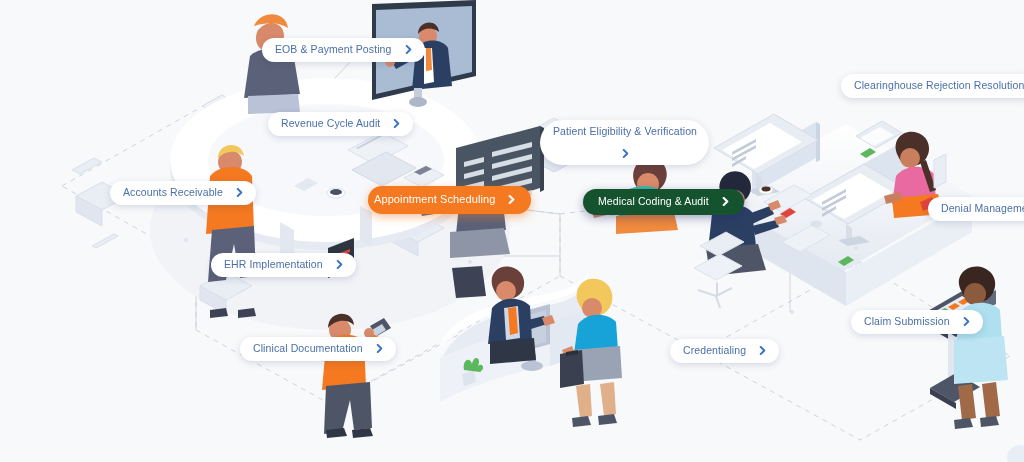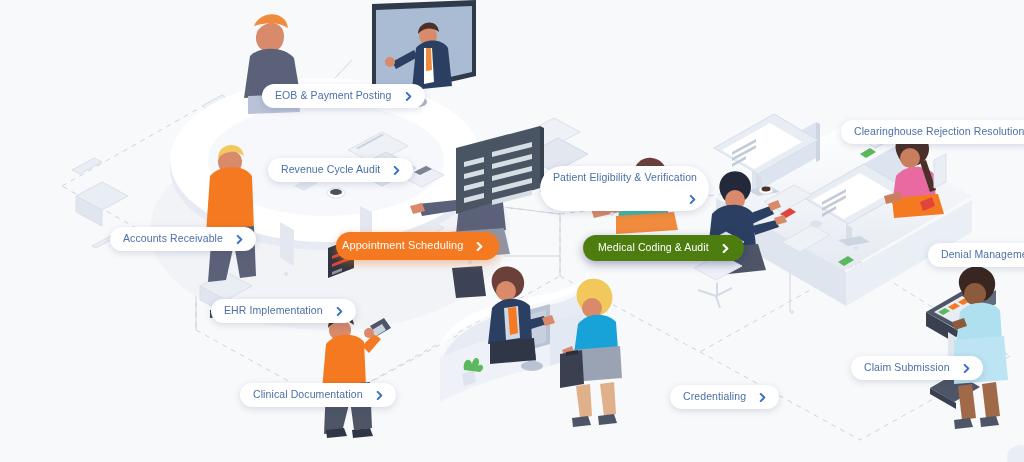--- a/index.html
+++ b/index.html
@@ -11,53 +11,52 @@
     position:relative;
   }
   #stage{position:absolute;inset:0;width:1024px;height:462px;overflow:hidden;background:#f8f9fa;}
 
   
   #art{position:absolute;left:0;top:0;width:1024px;height:462px;}
 
   
   .pill{
     position:absolute;
-    display:inline-flex;align-items:flex-end;gap:12px;
+    display:inline-flex;align-items:center;gap:12px;
     background:#ffffff;
     border-radius:999px;
     padding:6px 12px 7px 13px;
     box-shadow:0 2px 7px rgba(40,60,110,.17);
     white-space:nowrap;
     cursor:pointer;
     z-index:40;
-    margin-top:46px;
   }
   .pill .lbl{
     font-size:10.5px;
     line-height:11px;
     color:#4a6fa9;
     letter-spacing:.1px;
   }
   .pill .chev{
     width:9px;height:9px;flex:0 0 auto;display:block;
   }
   .pill .chev svg{display:block;}
   .pill.accent{background:#f47920;box-shadow:0 3px 10px rgba(240,120,30,.45);padding:8px 15px 9px 16px;}
   .pill.accent .lbl{color:#ffffff;font-size:11px;}
-  .pill.dark{background:#4d7c0f;box-shadow:0 3px 10px rgba(35,40,110,.4);padding:7px 14px 8px 15px;}
+  .pill.dark{background:#14532d;box-shadow:0 3px 10px rgba(35,40,110,.4);padding:7px 14px 8px 15px;}
   .pill.dark .lbl{color:#ffffff;font-size:10.5px;}
 
   
   #pill-eob{left:262px;top:38px;}
   #pill-reporting{left:477px;top:66px;}
   #pill-clearinghouse{left:841px;top:74px;}
   #pill-revenue{left:268px;top:112px;}
   #pill-eligibility{left:540px;top:120px;flex-direction:column;}
   #pill-accounts{left:110px;top:181px;}
-  #pill-appointment{left:336px;top:186px;padding-left:6px;}
+  #pill-appointment{left:368px;top:186px;padding-left:6px;}
   #pill-coding{left:583px;top:189px;}
   #pill-denial{left:928px;top:197px;}
   #pill-ehr{left:211px;top:253px;}
   #pill-billing{left:739px;top:253px;}
   #pill-claim{left:851px;top:310px;}
   #pill-clinical{left:240px;top:337px;}
   #pill-credentialing{left:670px;top:339px;}
 
   .corner-dot{
     position:absolute;right:-9px;bottom:-9px;width:26px;height:26px;border-radius:50%;

